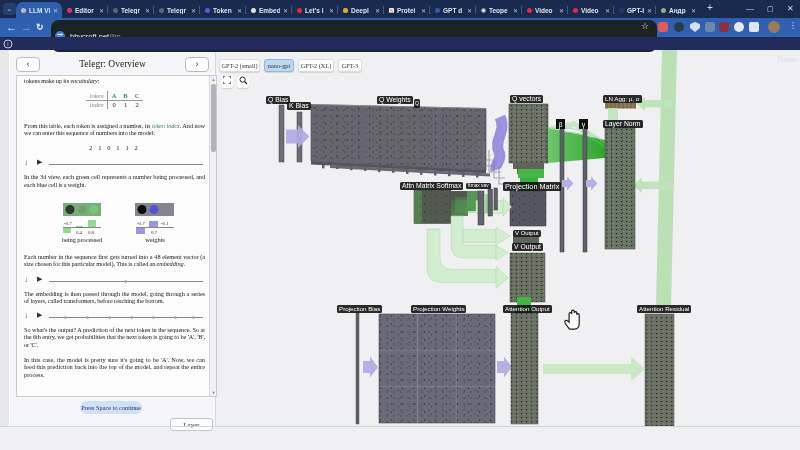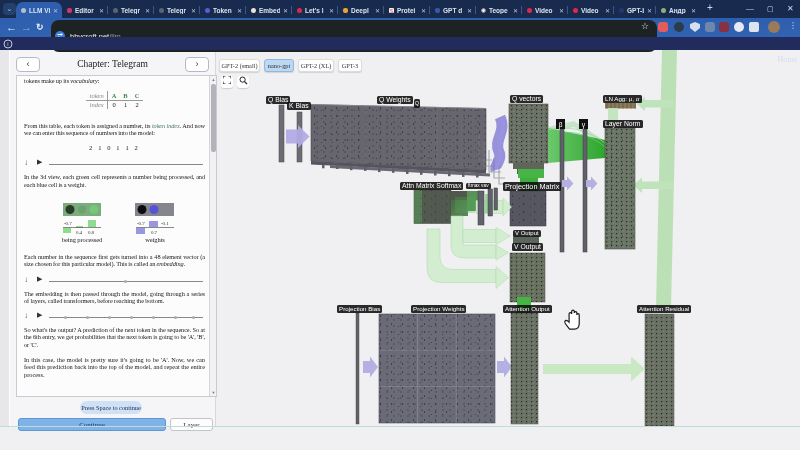--- a/index.html
+++ b/index.html
@@ -263,21 +263,21 @@
   <div class="vlbl" style="left:513px;top:229.5px;font-size:6px;line-height:7.5px;">V Output</div>
   <div class="vlbl" style="left:512px;top:242.5px;">V Output</div>
   <div class="vlbl" style="left:337px;top:304.5px;font-size:6.2px;line-height:8px;">Projection Bias</div>
   <div class="vlbl" style="left:411px;top:304.5px;font-size:6.2px;line-height:8px;">Projection Weights</div>
   <div class="vlbl" style="left:503px;top:304.5px;font-size:6.2px;line-height:8px;">Attention Output</div>
   <div class="vlbl" style="left:637px;top:304.5px;font-size:6.2px;line-height:8px;">Attention Residual</div>
 
   <div class="abs" id="gutter"></div>
   <div class="abs" id="sidebar">
     <div class="navbtn" style="left:6px;top:7px;">‹</div>
-    <div id="chaptitle">Chapter: Telegram</div>
+    <div id="chaptitle">Telegr: Overview</div>
     <div class="navbtn" style="right:6px;top:7px;">›</div>
     <div id="textbox">
       <div id="scroll">
         <div class="sarr" style="top:1px">▲</div>
         <div id="thumb"></div>
         <div class="sarr" style="bottom:1px">▼</div>
       </div>
       <div id="tcontent">
         <div style="margin-bottom:0">tokens make up its <span class="ital">vocabulary</span>:</div>
         <table class="tok">
@@ -348,21 +348,20 @@
             <span class="tick" style="left:106px"></span>
             <span class="tick" style="left:128px"></span>
             <span class="tick" style="left:150px"></span>
             <span class="tick" style="left:168px"></span>
           </div>
         <div class="para">So what's the output? A prediction of the next token in the sequence. So at the 6th entry, we get probabilities that the next token is going to be 'A', 'B', or 'C'.</div>
         <div class="para" style="letter-spacing:0;word-spacing:0">In this case, the model is pretty sure it's going to be 'A'. Now, we can feed this prediction back into the top of the model, and repeat the entire process.</div>
       </div>
     </div>
     <div id="press">Press Space to continue</div>
-    <div id="contbtn">Continue</div>
     <div id="skipbtn">Layer</div>
   </div>
 
   <div class="abs" id="tabbar">
     <div class="abs" id="tsearch">⌄</div>
     <div class="tab active" style="left:16px;width:46px;">
         <span class="fav" style="background:#b9bec6"></span>
         <span class="ttl">LLM Vi</span>
         <span class="x">✕</span>
       </div>

